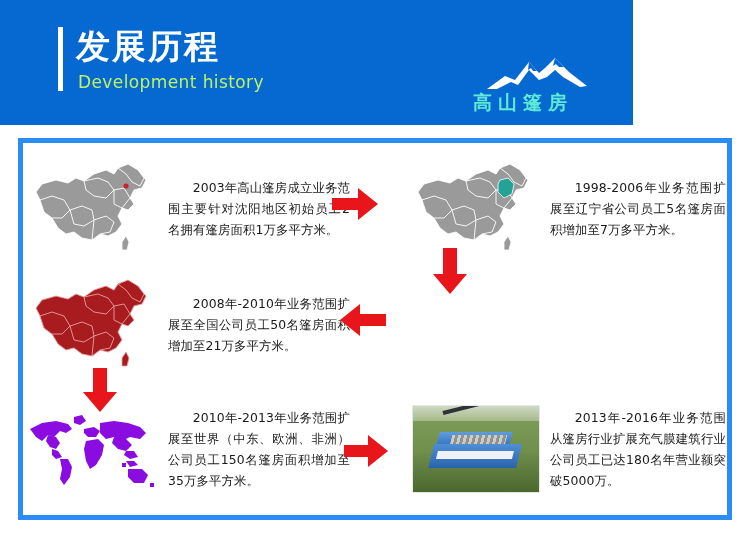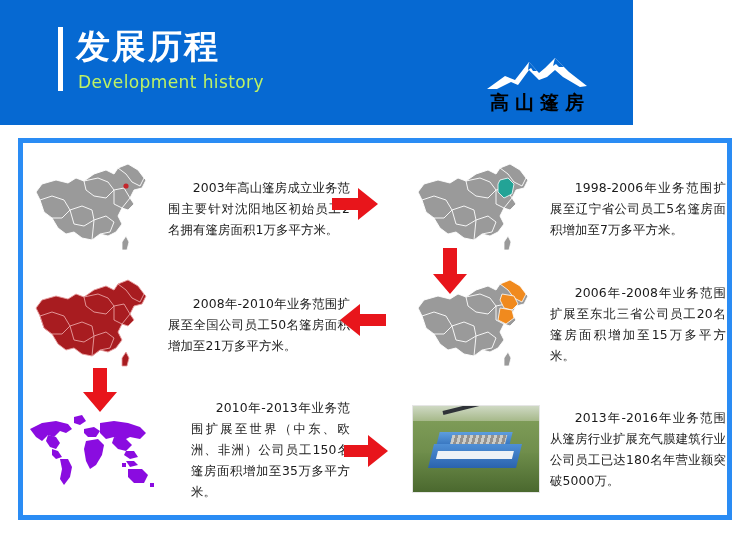--- a/index.html
+++ b/index.html
@@ -66,22 +66,21 @@
     left: 18px;
     top: 0;
     width: 104px;
     height: 34px;
   }
   .logo-text {
     position: absolute;
     left: 0;
     top: 34px;
     width: 140px;
-    text-align: center;
-    color: #000000;
+    color: #5eead4;
     font-size: 19px;
     font-weight: bold;
     letter-spacing: 6px;
     text-indent: 6px;
     white-space: nowrap;
   }
 
   
   .frame {
     position: absolute;
@@ -124,21 +123,21 @@
     letter-spacing: 0.1px;
     padding-left: 4px;
     padding-right: 2px;
   }
 
   
   .cell-1 { left: 4px;   top: 14px;  width: 330px; height: 112px; }
   .cell-2 { left: 386px; top: 14px;  width: 324px; height: 112px; }
   .cell-3 { left: 4px;   top: 130px; width: 330px; height: 112px; align-items: center; }
   .cell-4 { left: 386px; top: 130px; width: 324px; height: 112px; }
-  .cell-5 { left: 4px;   top: 252px; width: 330px; height: 118px; gap: 23px; }
+  .cell-5 { left: 4px;   top: 252px; width: 330px; height: 118px; }
   .cell-6 { left: 386px; top: 252px; width: 324px; height: 118px; justify-content: space-between; }
 
   
   .map-svg { display: block; width: 100%; height: 100%; }
 
   
   .photo {
     width: 128px;
     height: 88px;
     margin: 8px 0 0 8px;
@@ -273,41 +272,20 @@
           <path fill="#a81c20" d="M96 12 L106 8 L116 14 L122 22 L118 30 L110 26 L104 18 Z"></path>
           <path fill="#a81c20" d="M62 25 L76 22 L86 26 L92 34 L84 42 L72 40 L64 34 Z"></path>
           <path fill="#a81c20" d="M92 34 L102 32 L108 42 L100 52 L92 48 Z"></path>
         </g>
         <path fill="#a81c20" stroke="#e8a0a2" stroke-width="0.8" d="M100 86 L104 80 L107 86 L105 94 L100 94 Z"></path>
       </svg>
     </div>
     <div class="cell-text">2008年-2010年业务范围扩展至全国公司员工50名篷房面积增加至21万多平方米。</div>
   </div>
 
-  <div class="cell cell-4">
-    <div class="cell-media">
-      <svg viewBox="0 0 142 104" class="map-svg" aria-hidden="true">
-        <g stroke="#ffffff" stroke-width="0.9">
-          <path fill="#9a9a9a" d="M18 44 L14 36 L20 28 L34 24 L46 27 L54 22 L62 25 L72 18 L84 14 L92 18 L96 12 L104 14 L110 20 L118 18 L124 24 L120 32 L112 34 L108 42 L112 48 L106 54 L100 52 L96 60 L100 68 L94 76 L86 80 L78 78 L70 84 L60 82 L52 76 L44 78 L36 72 L30 62 L22 56 Z"></path>
-          <path fill="#9a9a9a" d="M18 44 L30 40 L42 44 L48 54 L40 62 L30 62 L22 56 Z"></path>
-          <path fill="#9a9a9a" d="M48 54 L60 50 L70 54 L72 64 L62 70 L52 68 Z"></path>
-          <path fill="#9a9a9a" d="M72 64 L84 60 L92 66 L88 76 L78 78 L70 84 Z"></path>
-          <path fill="#9a9a9a" d="M62 25 L76 22 L86 26 L92 34 L84 42 L72 40 L64 34 Z"></path>
-          <path fill="#9a9a9a" d="M92 34 L102 32 L108 42 L100 52 L92 48 Z"></path>
-        </g>
-        <g stroke="#ffffff" stroke-width="0.8">
-          <path fill="#f08a1e" d="M96 12 L106 8 L116 14 L122 22 L118 30 L110 26 L104 18 Z"></path>
-          <path fill="#f08a1e" d="M98 22 L110 24 L114 32 L108 38 L100 36 L96 28 Z"></path>
-          <path fill="#f08a1e" d="M96 36 L108 38 L110 46 L102 52 L94 48 Z"></path>
-        </g>
-        <path fill="#9a9a9a" stroke="#ffffff" stroke-width="0.8" d="M100 86 L104 80 L107 86 L105 94 L100 94 Z"></path>
-      </svg>
-    </div>
-    <div class="cell-text">2006年-2008年业务范围扩展至东北三省公司员工20名篷房面积增加至15万多平方米。</div>
-  </div>
 
   <div class="cell cell-5">
     <div class="cell-media">
       <svg viewBox="0 0 142 104" class="map-svg" aria-hidden="true">
         <g fill="#8a0ce0">
 
           <path d="M8 32 L20 26 L34 24 L46 27 L50 32 L44 36 L38 34 L32 40 L26 38 L20 44 L14 40 Z"></path>
           <path d="M26 38 L34 40 L38 46 L34 52 L28 50 L24 44 Z"></path>
           <path d="M30 52 L36 54 L40 60 L34 62 L30 58 Z"></path>
 

